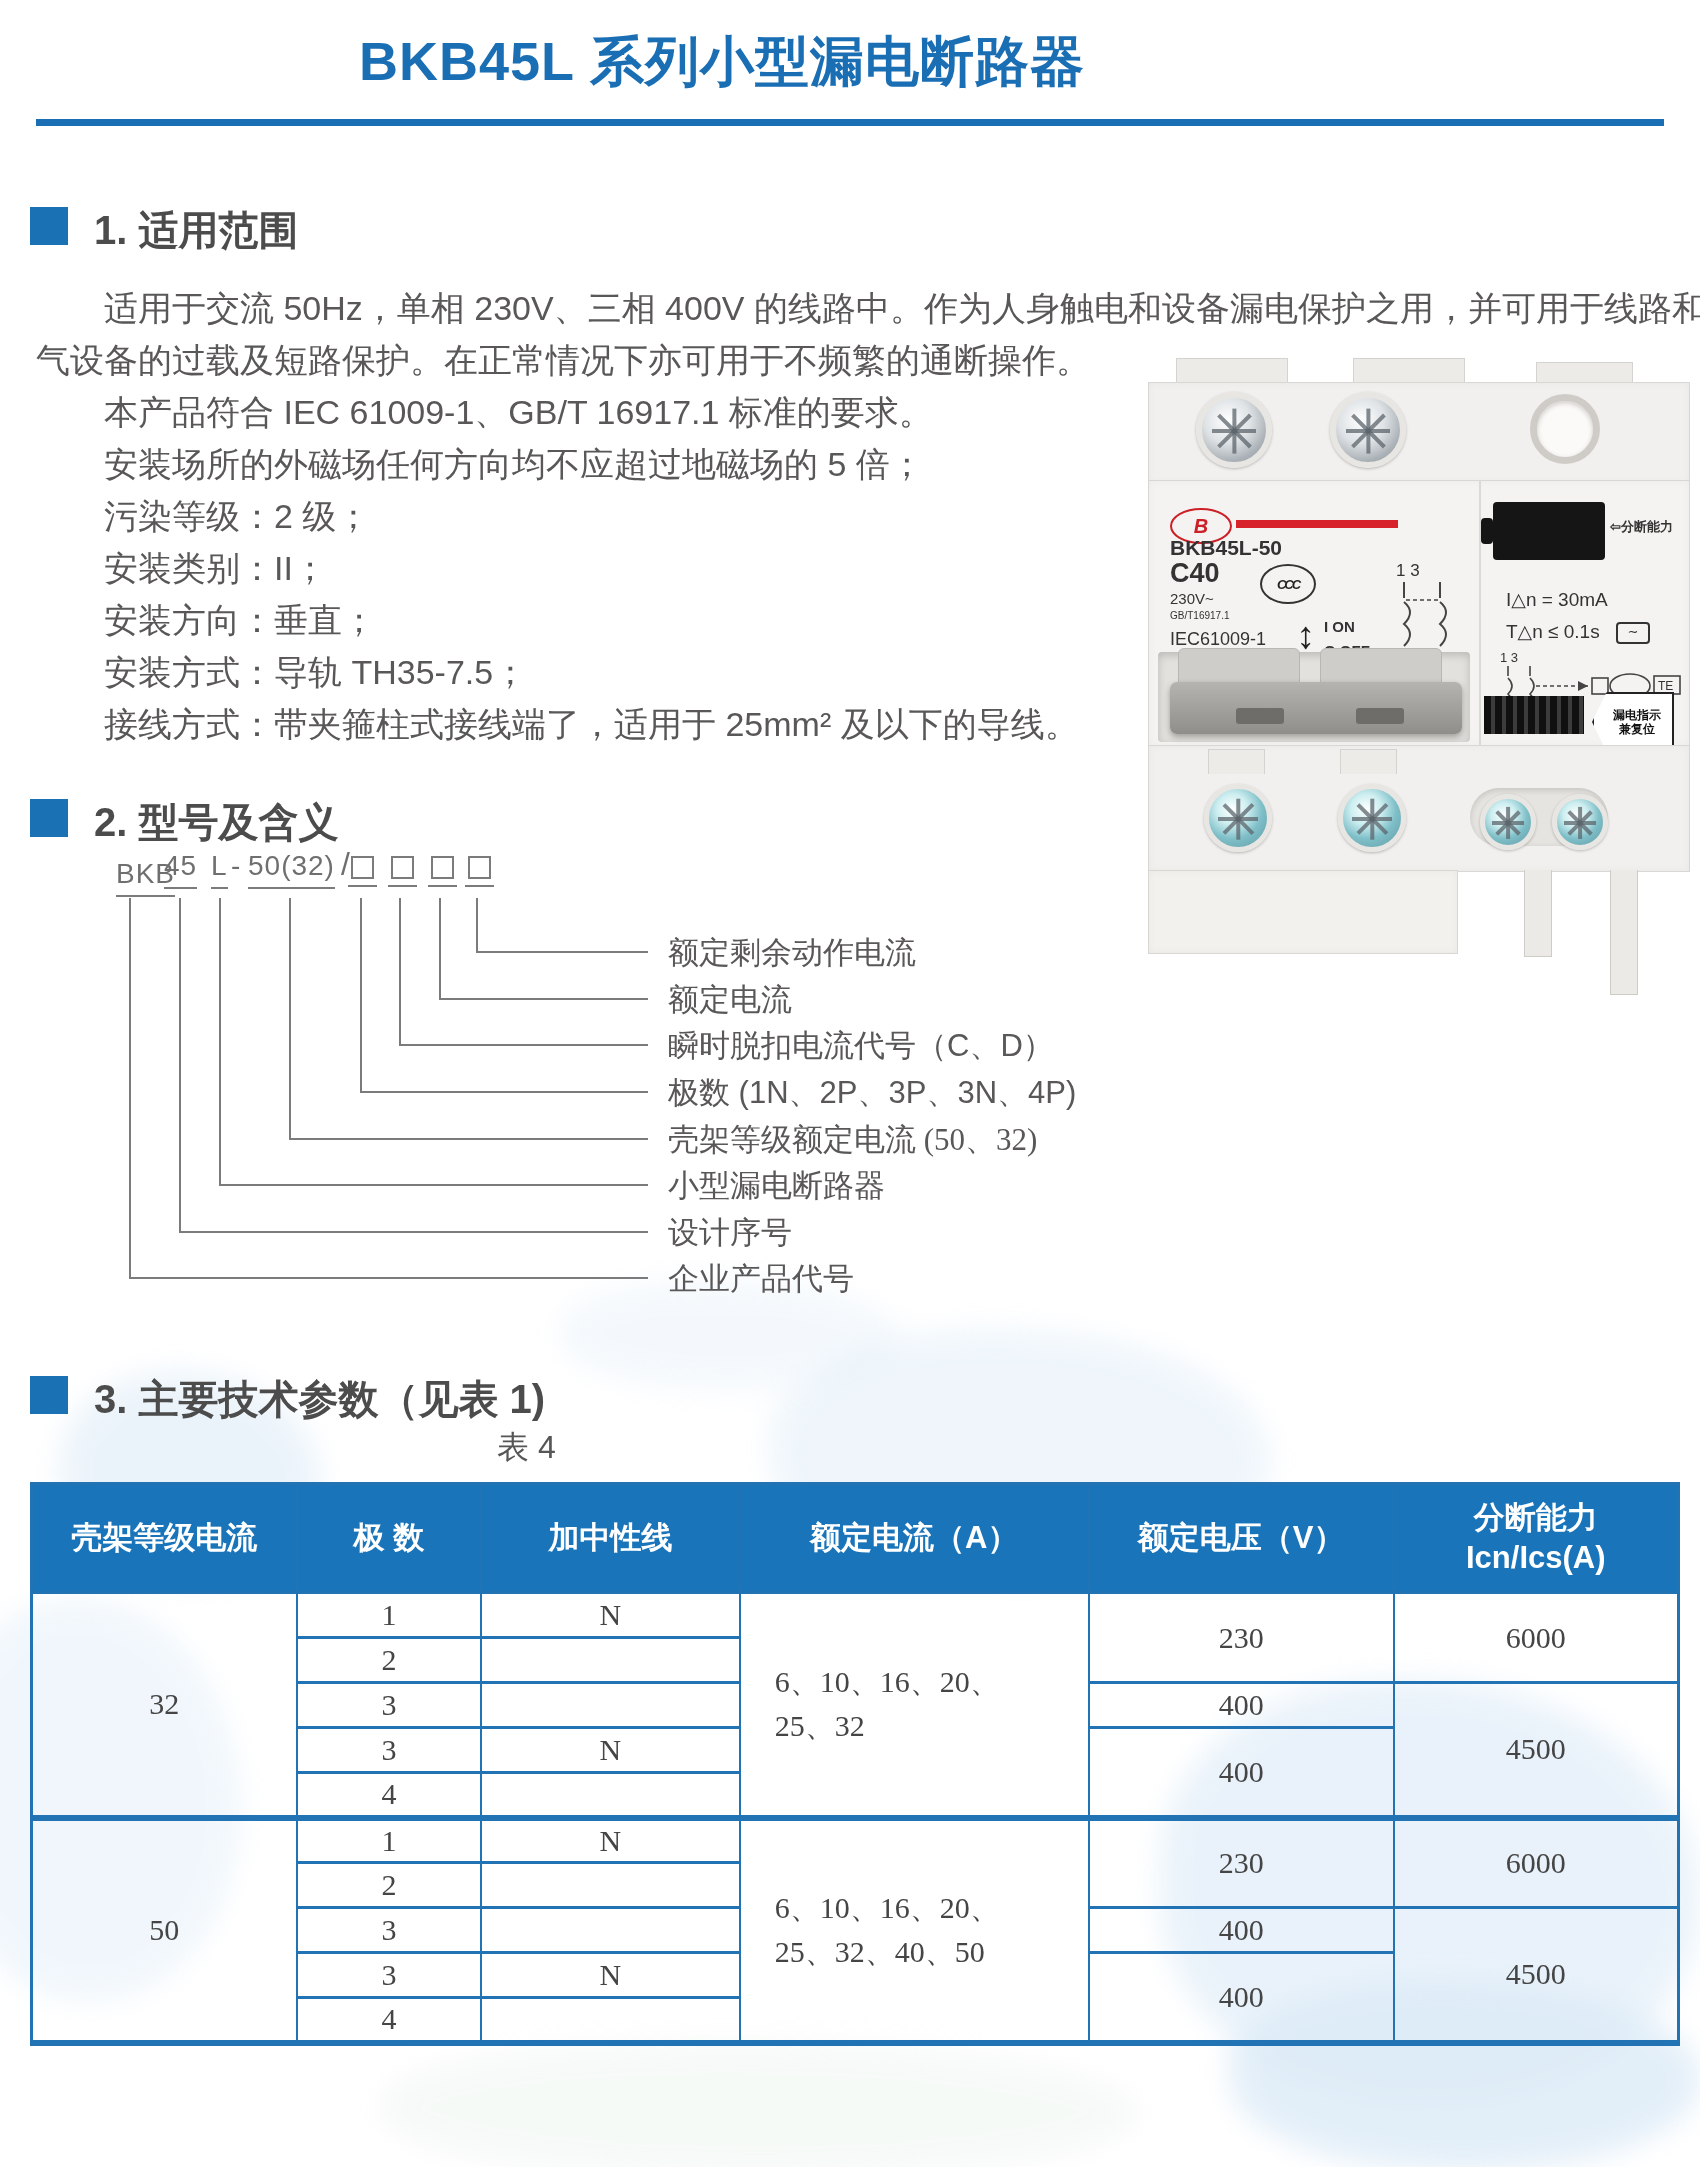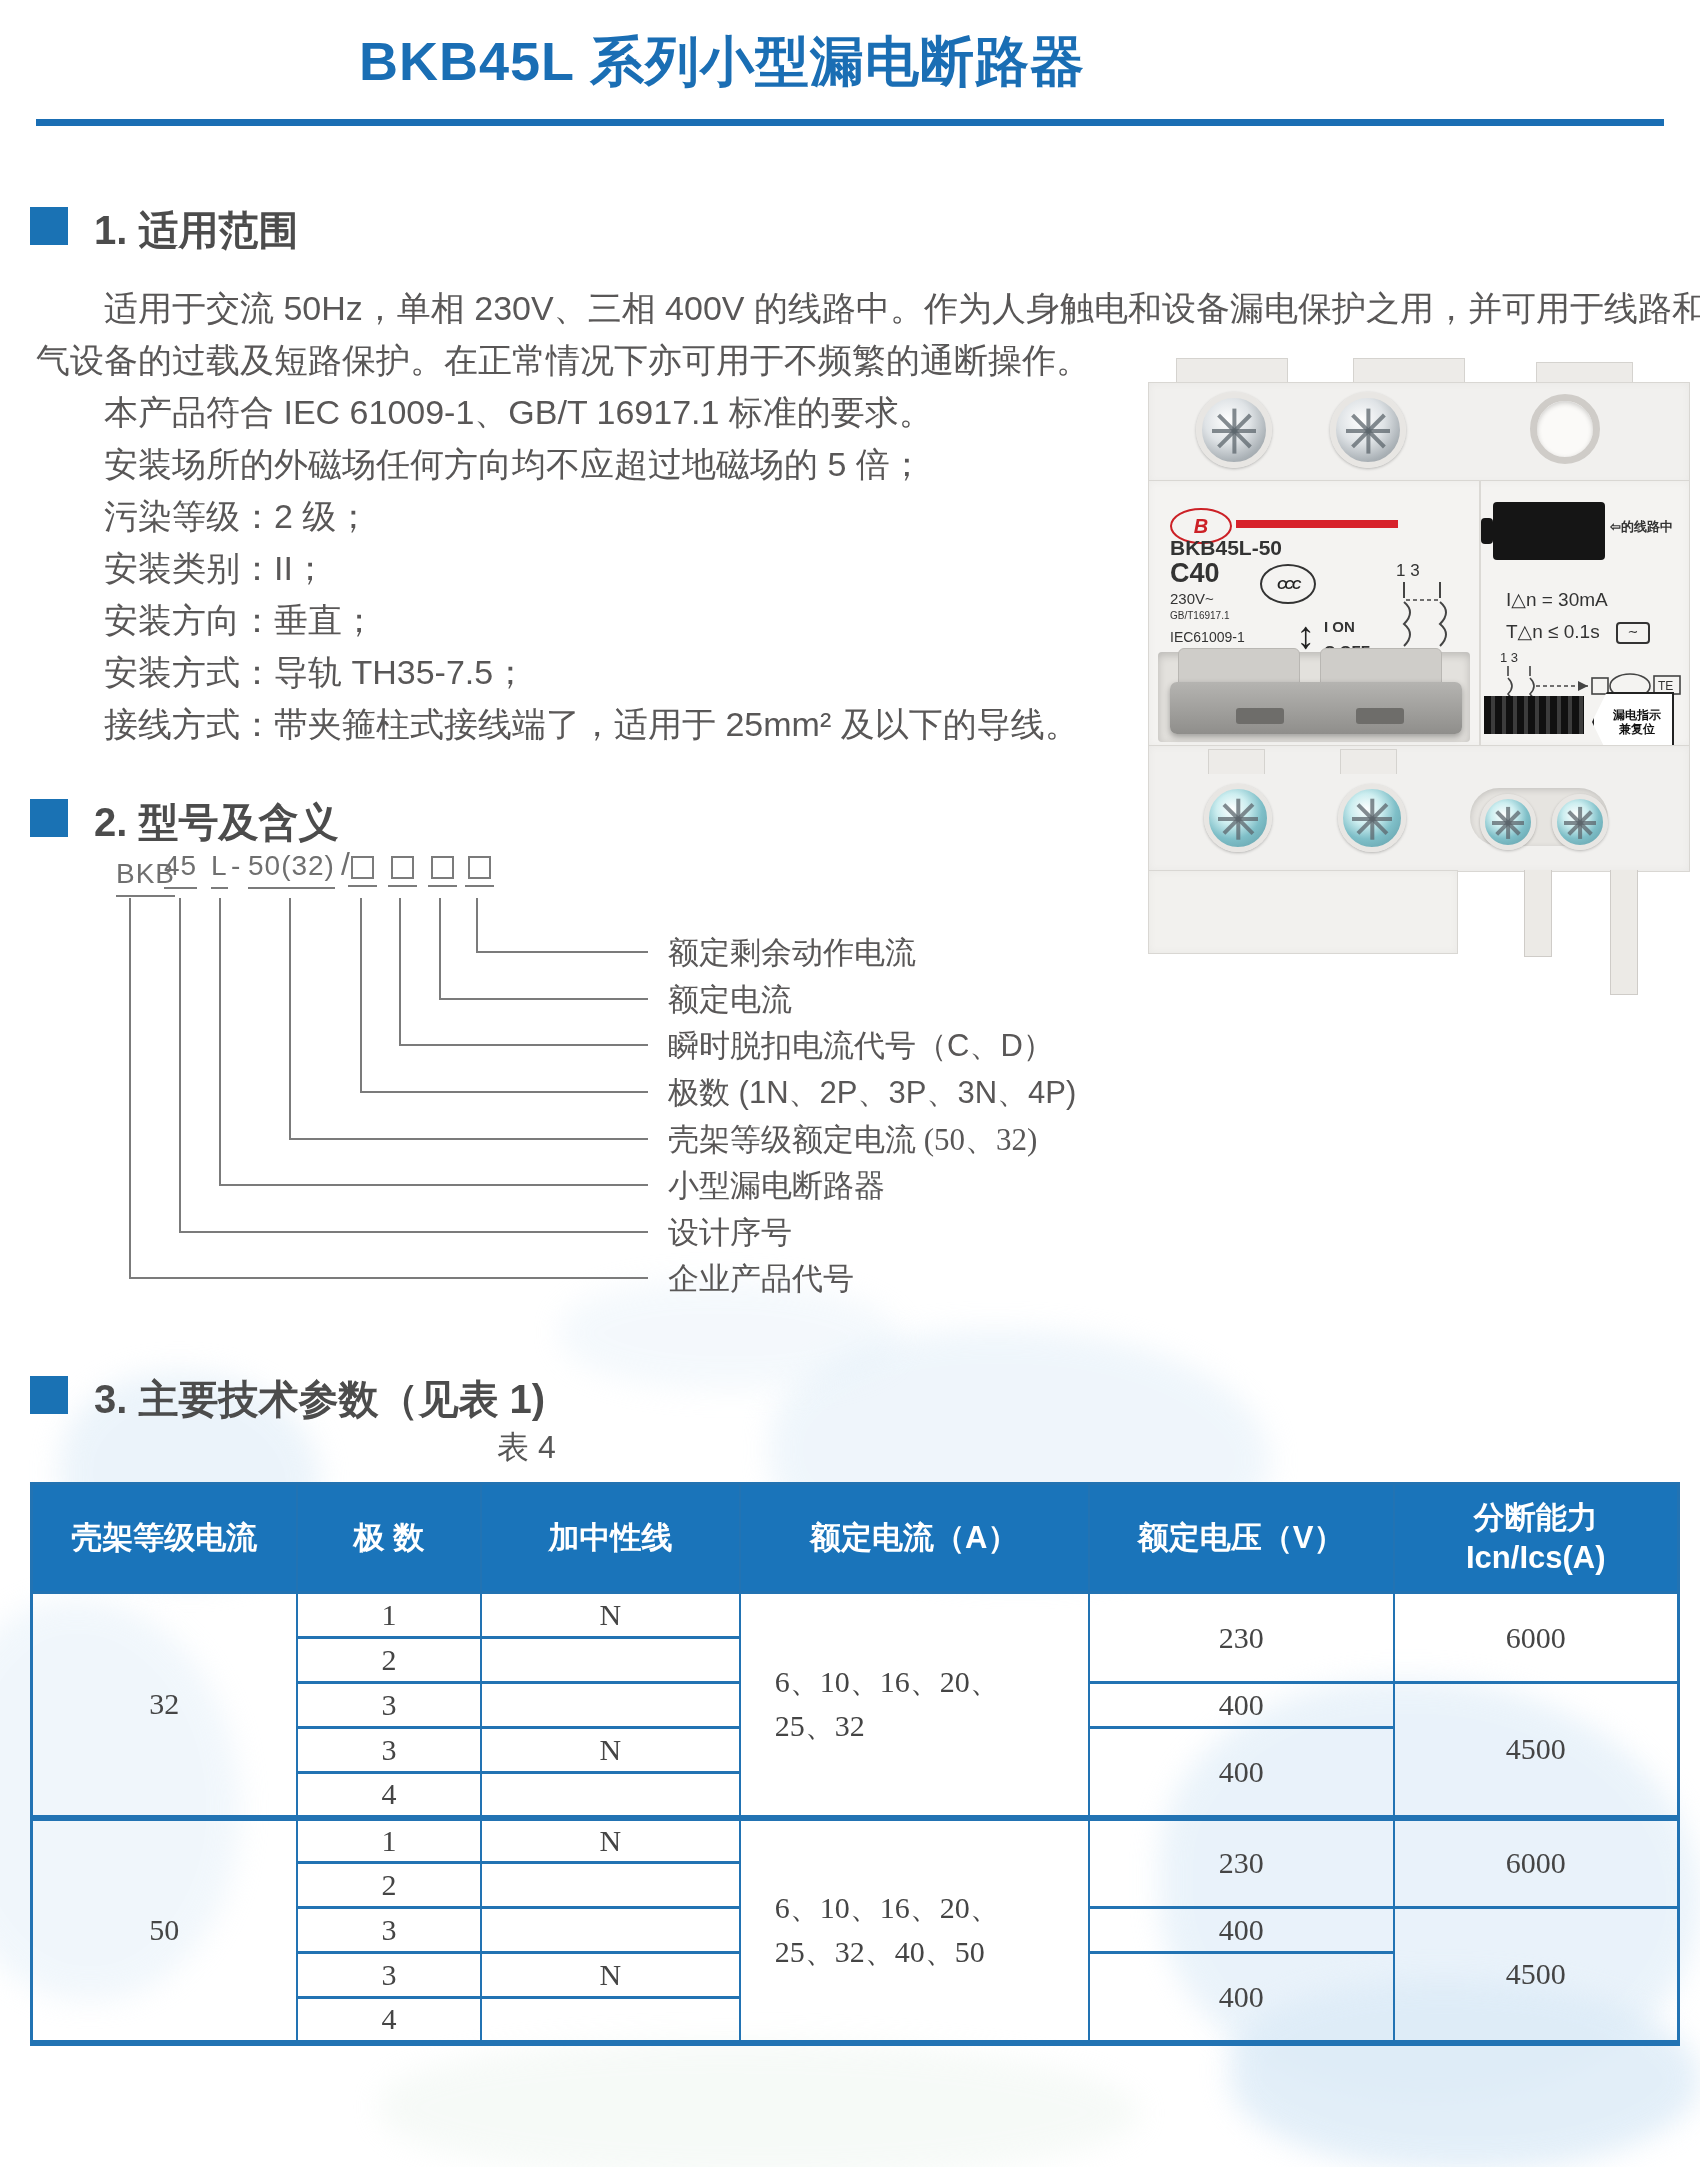--- a/index.html
+++ b/index.html
@@ -130,37 +130,37 @@
     </div>
   <div class="p redbar" style="left:88px;top:168px;width:162px;height:8px;"></div>
 
   <div class="p ph-face-text" style="left:22px;top:184px;font-size:21px;font-weight:bold;">BKB45L-50</div>
   <div class="p ph-face-text" style="left:22px;top:206px;font-size:27px;font-weight:bold;">C40</div>
   <div class="p ccc-oval" style="left:112px;top:212px;width:52px;height:36px;">
       <span>CCC</span>
     </div>
   <div class="p ph-face-text" style="left:22px;top:238px;font-size:15px;">230V~</div>
   <div class="p ph-face-text" style="left:22px;top:258px;font-size:10px;">GB/T16917.1</div>
-  <div class="p ph-face-text" style="left:22px;top:277px;font-size:14px;">IEC61009-1</div>
+  <div class="p ph-face-text" style="left:22px;top:277px;font-size:18px;">IEC61009-1</div>
   <div class="p ph-face-text" style="left:22px;top:297px;font-size:17px;font-weight:bold;">6000A</div>
   <div class="p ph-face-text" style="left:148px;top:262px;font-size:38px;font-weight:bold;color:#222;">↕</div>
   <div class="p ph-face-text" style="left:176px;top:266px;font-size:15px;font-weight:bold;">I ON</div>
   <div class="p ph-face-text" style="left:176px;top:290px;font-size:15px;font-weight:bold;">O OFF</div>
 
   <svg class="p" style="left:228px;top:206px;" width="100" height="110" viewBox="0 0 100 110">
     <text x="20" y="18" font-size="17" fill="#333">1   3</text>
     <path d="M28 24 V40 M64 24 V40" stroke="#444" stroke-width="2" fill="none"></path>
     <path d="M30 42 H62" stroke="#444" stroke-width="1.6" stroke-dasharray="4 3" fill="none"></path>
     <path d="M28 44 q12 10 0 22 q12 10 0 22 M64 44 q12 10 0 22 q12 10 0 22" stroke="#444" stroke-width="2" fill="none"></path>
     <text x="16" y="104" font-size="17" fill="#333">2   4</text>
   </svg>
 
   <div class="p test-btn" style="left:345px;top:150px;width:112px;height:58px;"></div>
   <div class="p test-btn" style="left:333px;top:166px;width:12px;height:26px;"></div>
-  <div class="p ph-face-text" style="left:462px;top:166px;font-size:13px;font-weight:bold;">⇦的线路中</div>
+  <div class="p ph-face-text" style="left:462px;top:166px;font-size:13px;font-weight:bold;">⇦分断能力</div>
   <div class="p ph-face-text" style="left:358px;top:236px;font-size:19px;">I△n = 30mA</div>
   <div class="p ph-face-text" style="left:358px;top:268px;font-size:19px;">T△n ≤ 0.1s</div>
   <div class="p" style="left:468px;top:270px;width:30px;height:18px;border:2px solid #333;border-radius:4px;font-size:13px;text-align:center;line-height:15px;color:#333;">∼</div>
 
   <svg class="p" style="left:348px;top:294px;" width="190" height="100" viewBox="0 0 190 100">
     <text x="4" y="16" font-size="13" fill="#333">1  3</text>
     <path d="M12 20 V30 M34 20 V30" stroke="#444" stroke-width="1.6" fill="none"></path>
     <path d="M12 32 q8 8 0 16 q8 8 0 16 M34 32 q8 8 0 16 q8 8 0 16" stroke="#444" stroke-width="1.6" fill="none"></path>
     <path d="M40 40 H92" stroke="#444" stroke-width="1.4" stroke-dasharray="4 3"></path>
     <path d="M92 40 l-10 -5 v10 z" fill="#444"></path>

